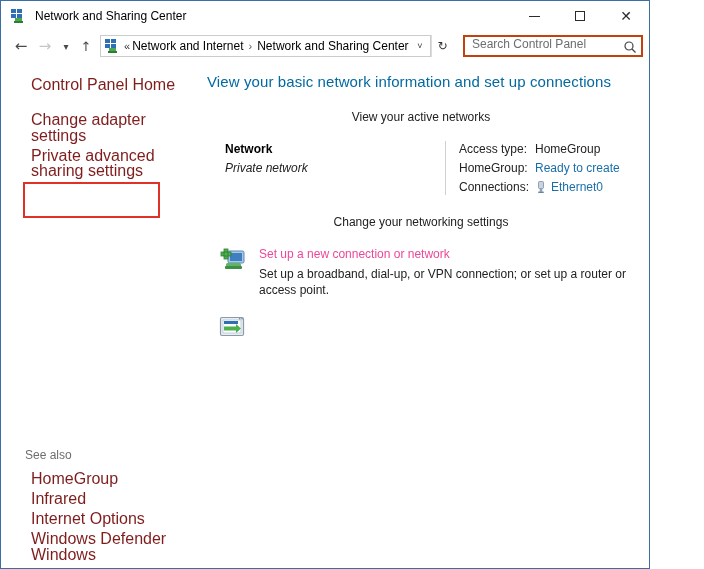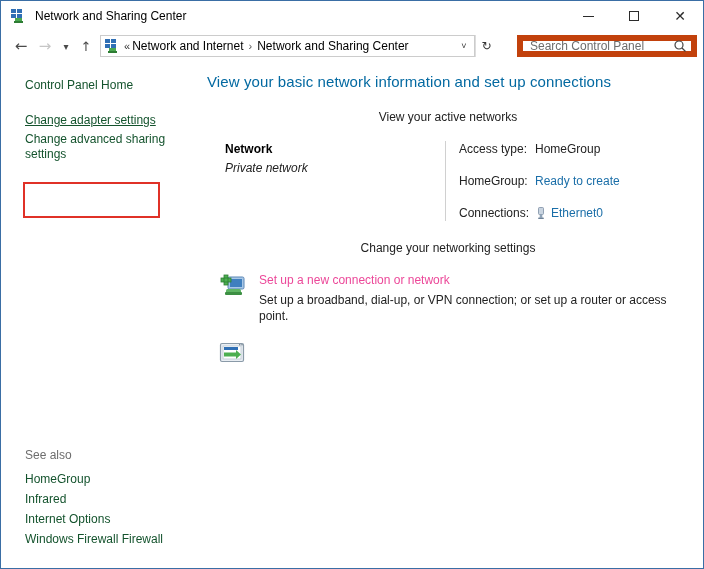--- a/index.html
+++ b/index.html
@@ -7,21 +7,21 @@
   body {
     width: 704px;
     height: 569px;
     font-family: "Liberation Sans", sans-serif;
     background: #ffffff;
     overflow: hidden;
   }
 
   .window {
     position: relative;
-    width: 704px;
+    width: 650px;
     height: 569px;
     background: #ffffff;
     border: 1px solid #3a6ea5;
     overflow: hidden;
   }
 
   
   .titlebar {
     position: relative;
     height: 30px;
@@ -138,24 +138,24 @@
     border-left: 1px solid #dddddd;
     display: flex; align-items: center; justify-content: center;
     font-size: 12px;
     color: #333333;
     flex: 0 0 auto;
     font-family: "DejaVu Sans", sans-serif;
   }
   .searchbox {
     width: 180px;
     height: 22px;
-    margin-left: 20px;
-    border: 6px solid #c2410c;
-    display: flex;
-    align-items: center;
+    margin-left: 10px;
+    border: 2px solid #c2410c;
+    display: flex;
+    align-items: flex-start;
     flex: 0 0 auto;
   }
   .search-input {
     flex: 1 1 auto;
     border: none;
     outline: none;
     font-family: "Liberation Sans", sans-serif;
     font-size: 12px;
     color: #6d6d6d;
     padding-left: 7px;
@@ -185,29 +185,30 @@
   .main {
     flex: 1 1 auto;
     position: relative;
     padding: 0 14px 0 10px;
     background: #ffffff;
   }
 
   
   .side-link {
     display: block;
-    font-size: 12px;
-    color: #14532d;
+    font-size: 16px;
+    color: #7f1d1d;
     padding: 2px 6px 2px 24px;
     line-height: 16px;
     text-decoration: none;
     cursor: default;
+    margin-left: 6px;
   }
   .side-link.first { margin-top: 6px; }
-  .side-link.spaced { margin-top: 15px; text-decoration: underline; }
+  .side-link.spaced { margin-top: 15px; }
 
   .highlight-box {
     position: absolute;
     left: 22px;
     top: 121px;
     width: 137px;
     height: 36px;
     border: 2px solid #e03127;
     box-sizing: border-box;
     pointer-events: none;
@@ -277,21 +278,21 @@
     color: #222222;
     line-height: 17px;
     margin-top: 2px;
     font-style: italic;
   }
   .net-right {
     border-left: 1px solid #d0d0d0;
     padding-left: 13px;
     display: grid;
     grid-template-columns: 76px auto;
-    row-gap: 16px;
+    row-gap: 3px;
     align-content: start;
   }
   .net-label {
     font-size: 12px;
     color: #222222;
     line-height: 16px;
   }
   .net-value {
     font-size: 12px;
     color: #222222;
@@ -403,29 +404,29 @@
         </svg>
       </div>
     </div>
   </div>
 
   <div class="content">
 
     <div class="sidebar">
       <a class="side-link first" href="#">Control Panel Home</a>
       <a class="side-link spaced" href="#">Change adapter settings</a>
-      <a class="side-link boxed" href="#">Change advanced sharing settings</a>
+      <a class="side-link boxed" href="#">Private advanced sharing settings</a>
       <div class="highlight-box"></div>
 
       <div class="see-also">
         <div class="see-also-title">See also</div>
         <a class="side-link" href="#">HomeGroup</a>
         <a class="side-link" href="#">Infrared</a>
         <a class="side-link" href="#">Internet Options</a>
-        <a class="side-link" href="#">Windows Firewall Firewall</a>
+        <a class="side-link" href="#">Windows Defender Windows</a>
       </div>
     </div>
 
     <div class="main">
 
       <div class="main-heading">View your basic network information and set up connections</div>
 
       <div class="section-head">
         <span class="section-head-text">View your active networks</span>
         <span class="section-rule"></span>

